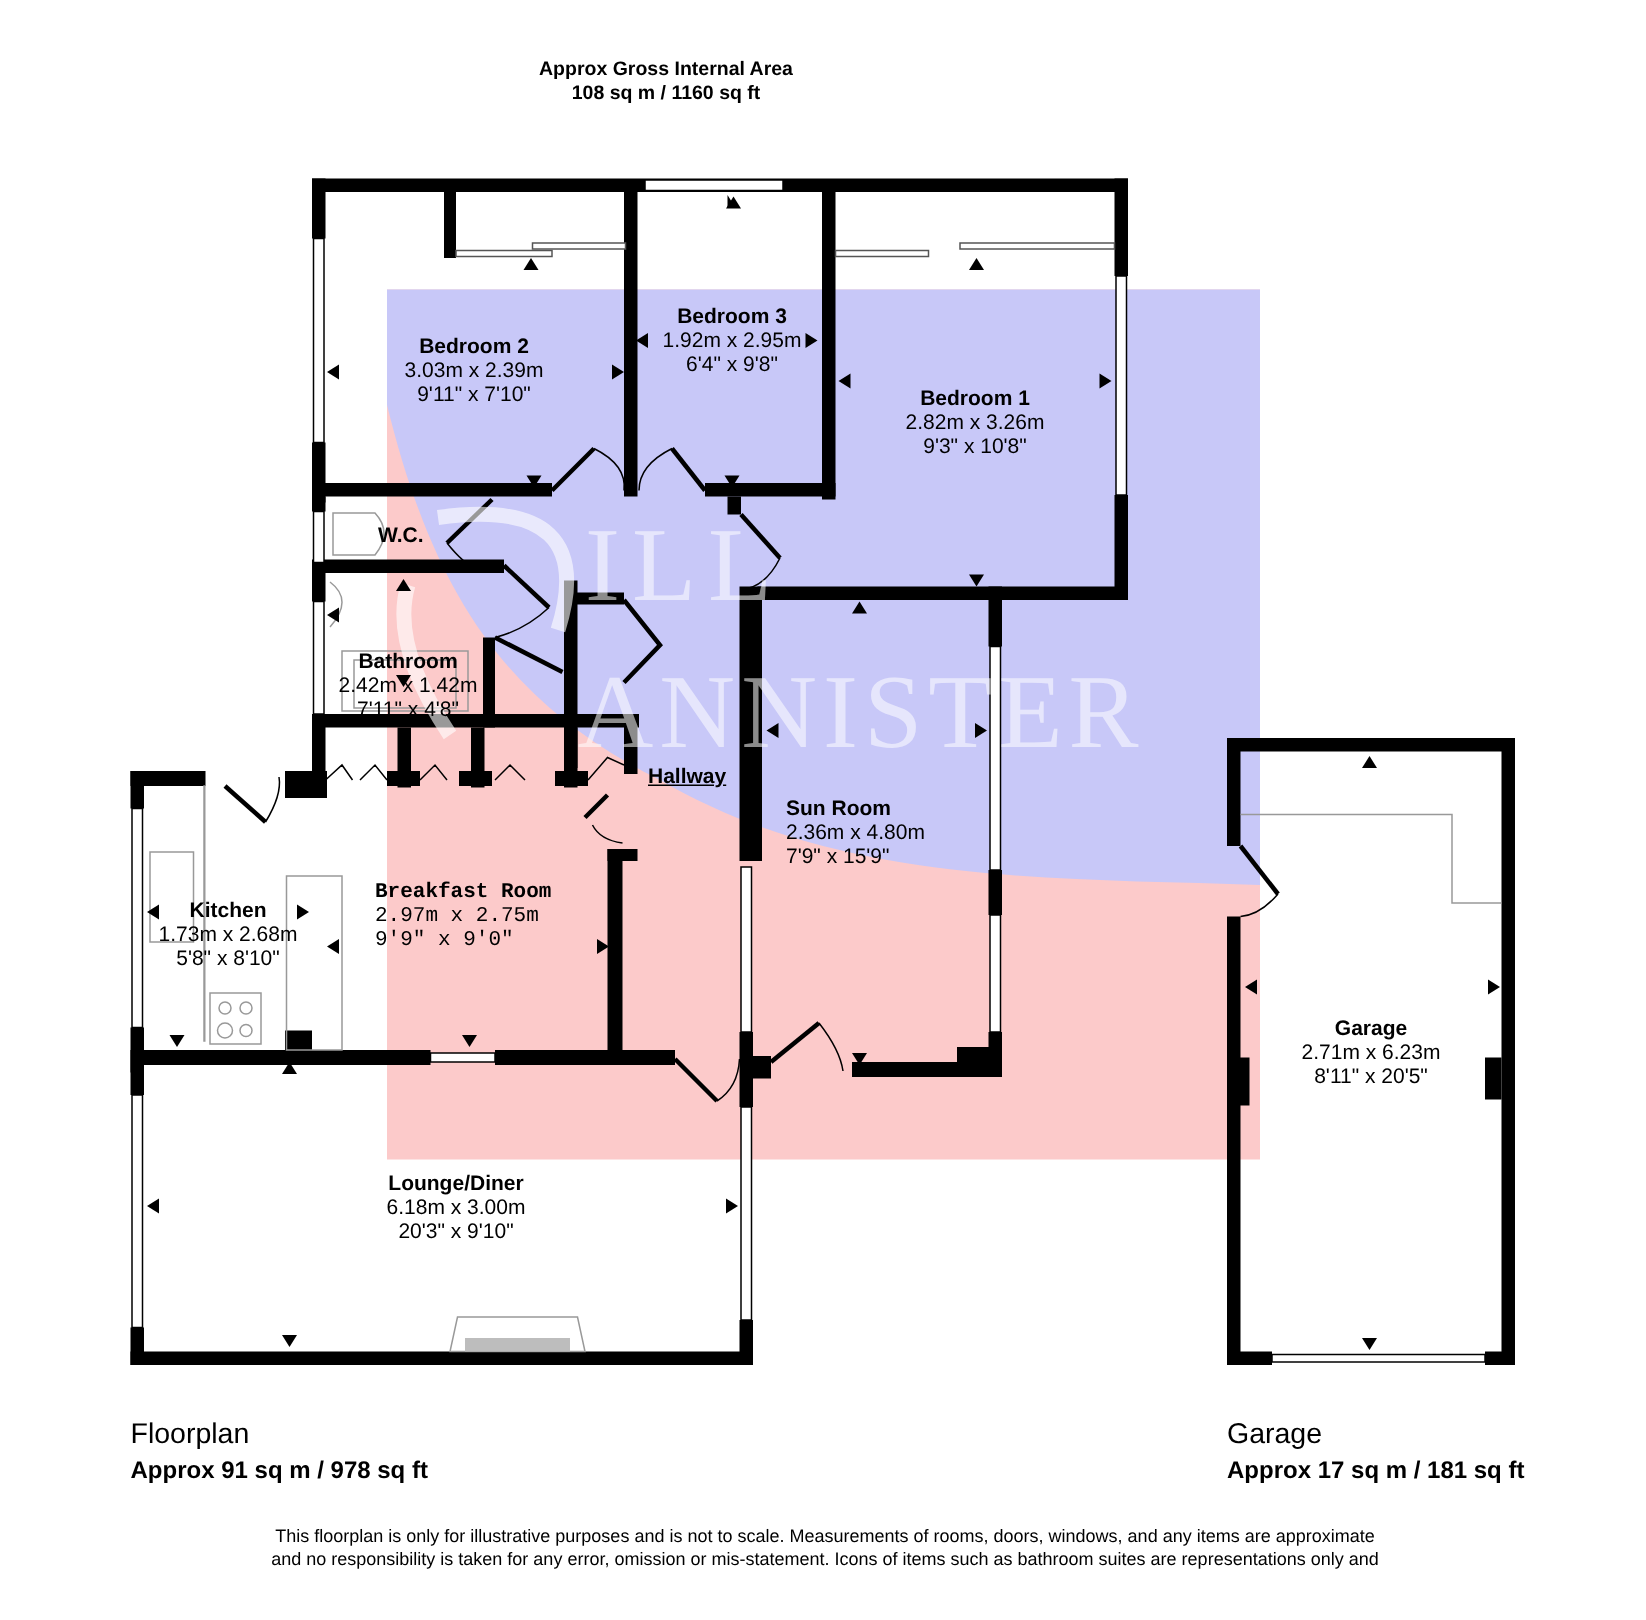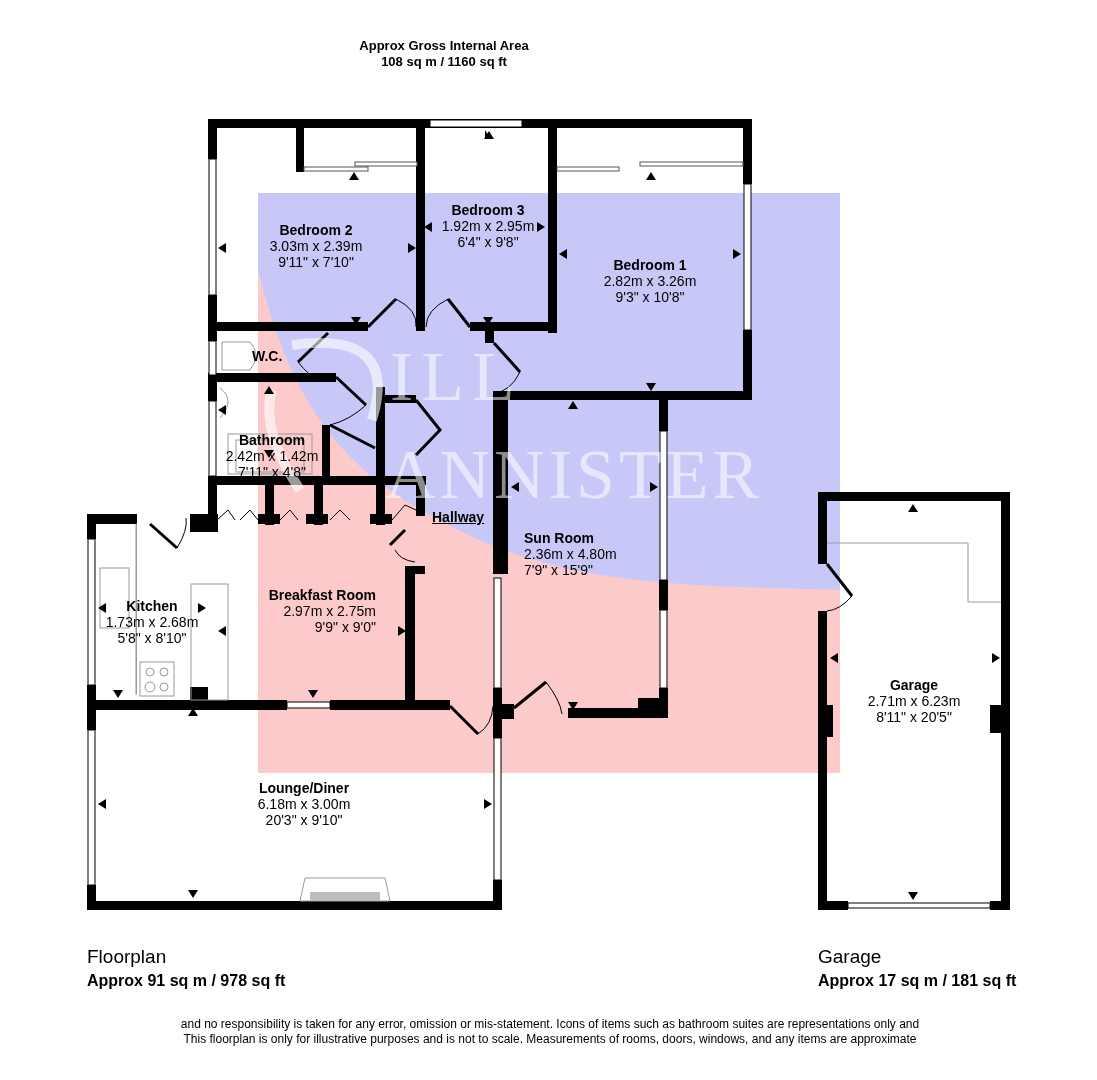--- a/index.html
+++ b/index.html
@@ -261,21 +261,21 @@
 <div class="abs" style="left:524px; top:530px; width:120px; text-align:left;">
   <div class="room-name">Sun Room</div>
   <div class="room-dim">2.36m x 4.80m</div>
   <div class="room-dim">7'9" x 15'9"</div>
 </div>
 <div class="abs" style="left:92px; top:598px; width:120px; text-align:center;">
   <div class="room-name">Kitchen</div>
   <div class="room-dim">1.73m x 2.68m</div>
   <div class="room-dim">5'8" x 8'10"</div>
 </div>
-<div class="abs" style="left:236px; top:587px; width:140px; text-align:right;">
+<div class="abs" style="left:250px; top:587px; width:140px; text-align:left;font-family:Liberation Mono, monospace;">
   <div class="room-name">Breakfast Room</div>
   <div class="room-dim">2.97m x 2.75m</div>
   <div class="room-dim">9'9" x 9'0"</div>
 </div>
 <div class="abs" style="left:234px; top:780px; width:140px; text-align:center;">
   <div class="room-name">Lounge/Diner</div>
   <div class="room-dim">6.18m x 3.00m</div>
   <div class="room-dim">20'3" x 9'10"</div>
 </div>
 <div class="abs" style="left:854px; top:677px; width:120px; text-align:center;">
@@ -287,15 +287,15 @@
 <div class="abs" style="left:87px; top:946px;">
   <div class="section-title">Floorplan</div>
   <div class="section-area" style="margin-top:4px;">Approx 91 sq m / 978 sq ft</div>
 </div>
 <div class="abs" style="left:818px; top:946px;">
   <div class="section-title">Garage</div>
   <div class="section-area" style="margin-top:4px;">Approx 17 sq m / 181 sq ft</div>
 </div>
 
 <div class="abs disclaimer">
+  <div>This floorplan is only for illustrative purposes and is not to scale. Measurements of rooms, doors, windows, and any items are approximate</div>
   <div>and no responsibility is taken for any error, omission or mis-statement. Icons of items such as bathroom suites are representations only and</div>
-  <div>This floorplan is only for illustrative purposes and is not to scale. Measurements of rooms, doors, windows, and any items are approximate</div>
 </div>
 
 </body></html>

